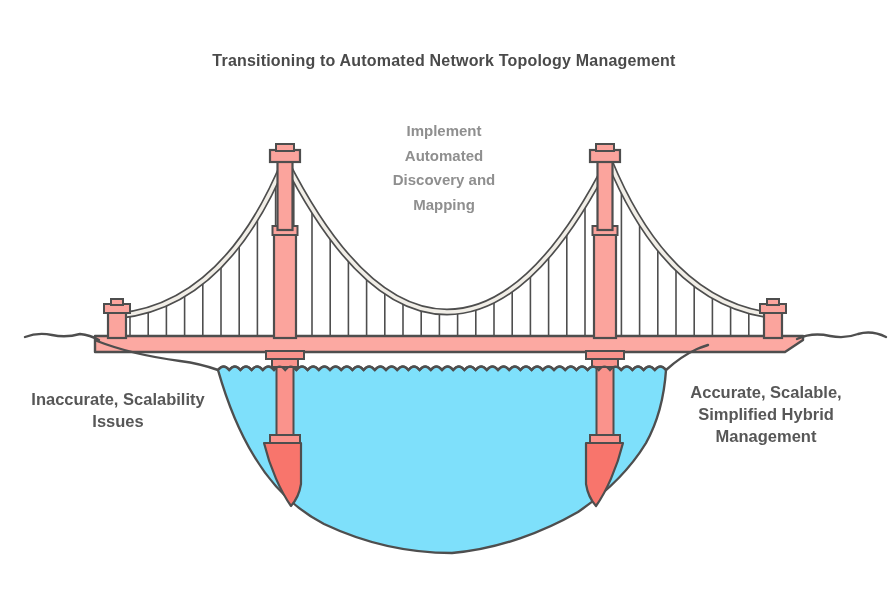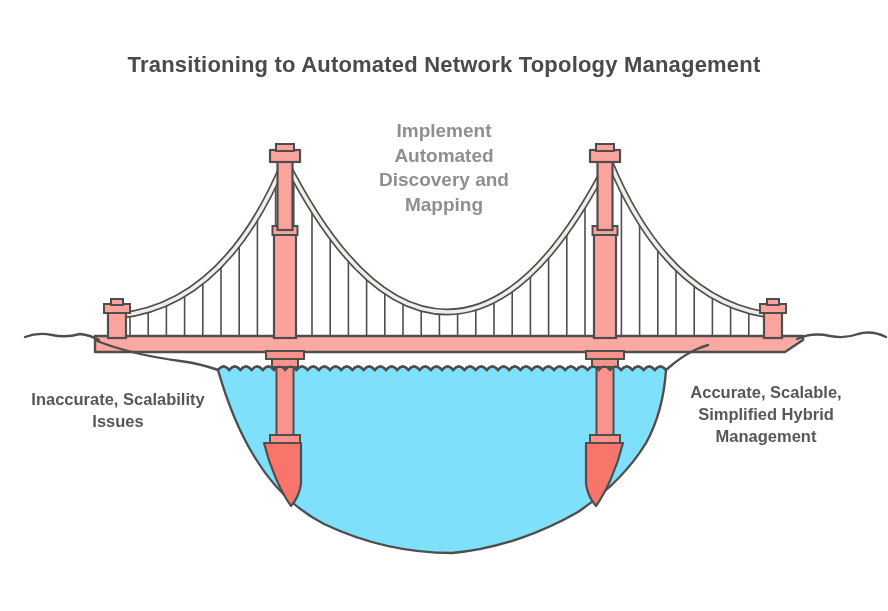--- a/index.html
+++ b/index.html
@@ -1,21 +1,21 @@
 <!DOCTYPE html>
 <html><head>
 <meta charset="utf-8">
 <style>
   html,body{margin:0;padding:0;background:#fff;}
   #stage{position:relative;width:888px;height:611px;background:var(--bg,#fff);overflow:hidden;
          font-family:"Liberation Sans", sans-serif;}
   #scene{position:absolute;left:0;top:0;}
   .label{position:absolute;white-space:pre-line;text-align:center;font-weight:bold;}
-  #title{left:0;right:0;top:52px;font-size:22px;letter-spacing:0.2px;color:var(--title-color,#4A4A4A);}
-  #centerLabel{left:444px;top:119px;transform:translateX(-50%);font-size:19px;line-height:24.5px;
+  #title{left:0;right:0;top:52px;font-size:16px;letter-spacing:0.2px;color:var(--title-color,#4A4A4A);}
+  #centerLabel{left:444px;top:119px;transform:translateX(-50%);font-size:15px;line-height:24.5px;
                color:var(--center-color,#8F8F8F);width:260px;}
   #leftLabel{left:118px;top:388px;transform:translateX(-50%);font-size:16.5px;line-height:22px;
              color:var(--side-color,#575757);width:260px;}
   #rightLabel{left:766px;top:381px;transform:translateX(-50%);font-size:16.5px;line-height:22px;
               color:var(--side-color,#575757);width:260px;}
 </style>
 </head>
 <body>
 
 <div id="stage" style="--bg: #FFFFFF; --title-color: #4A4A4A; --center-color: #8F8F8F; --side-color: #575757;">

